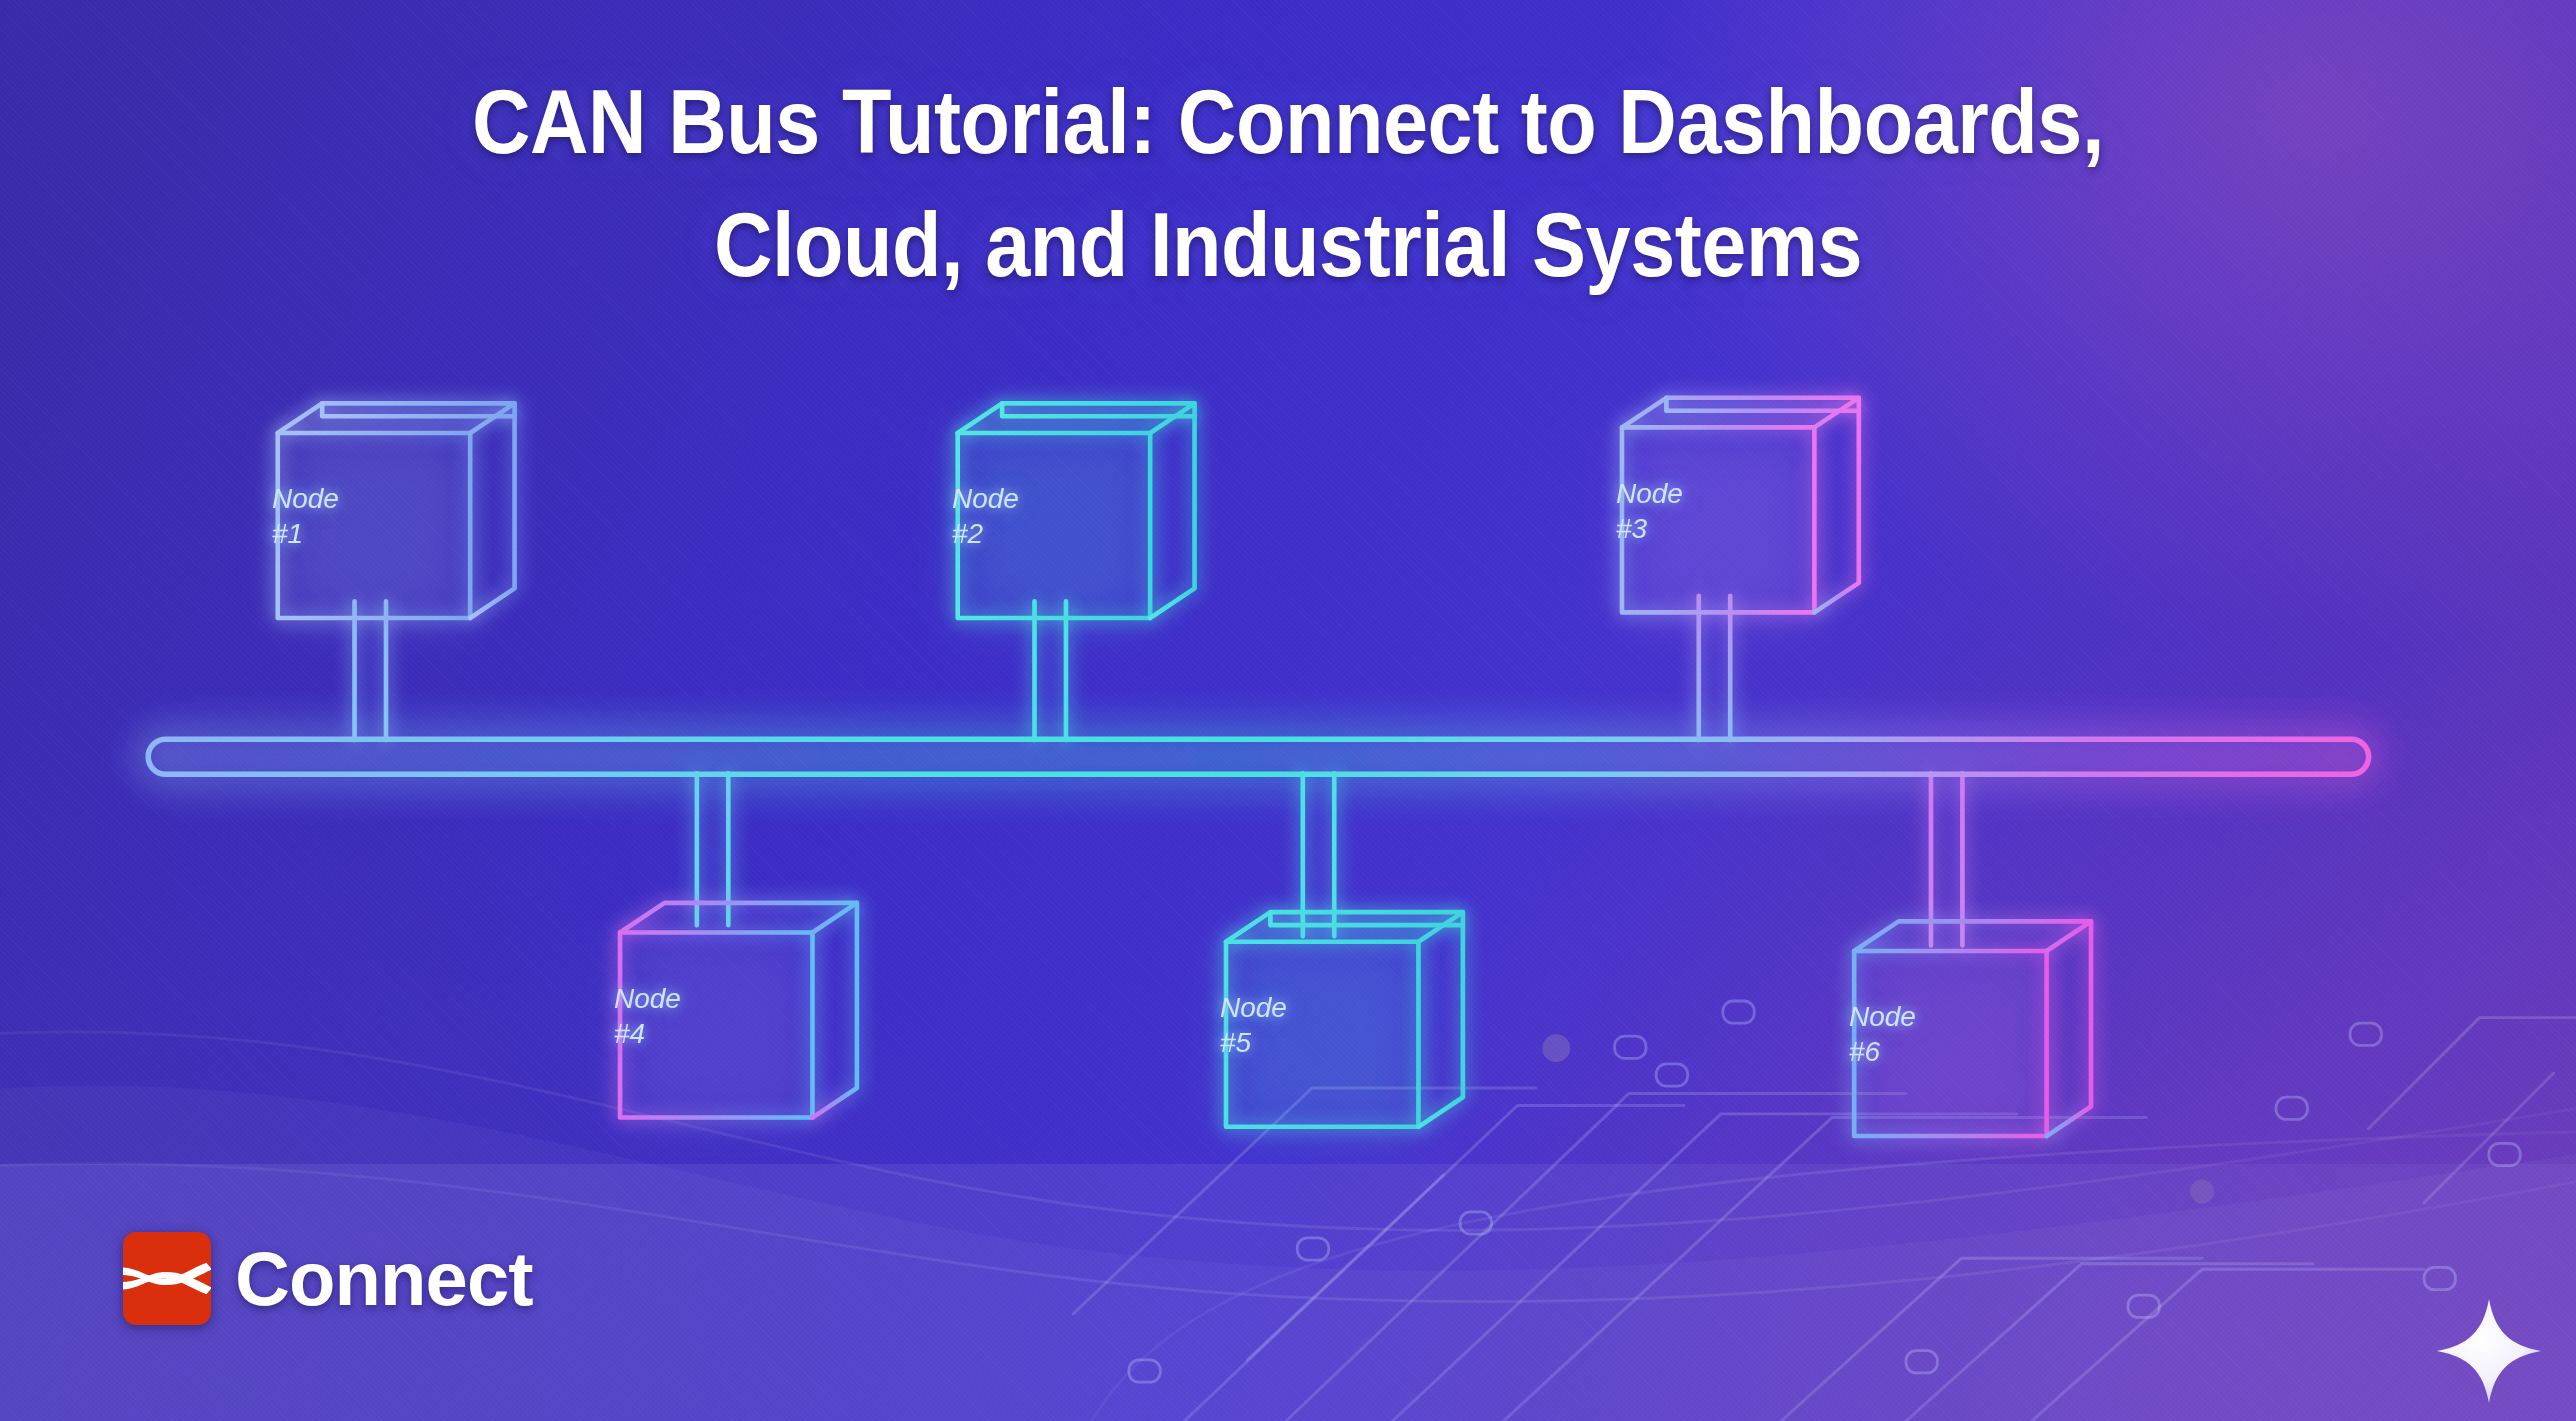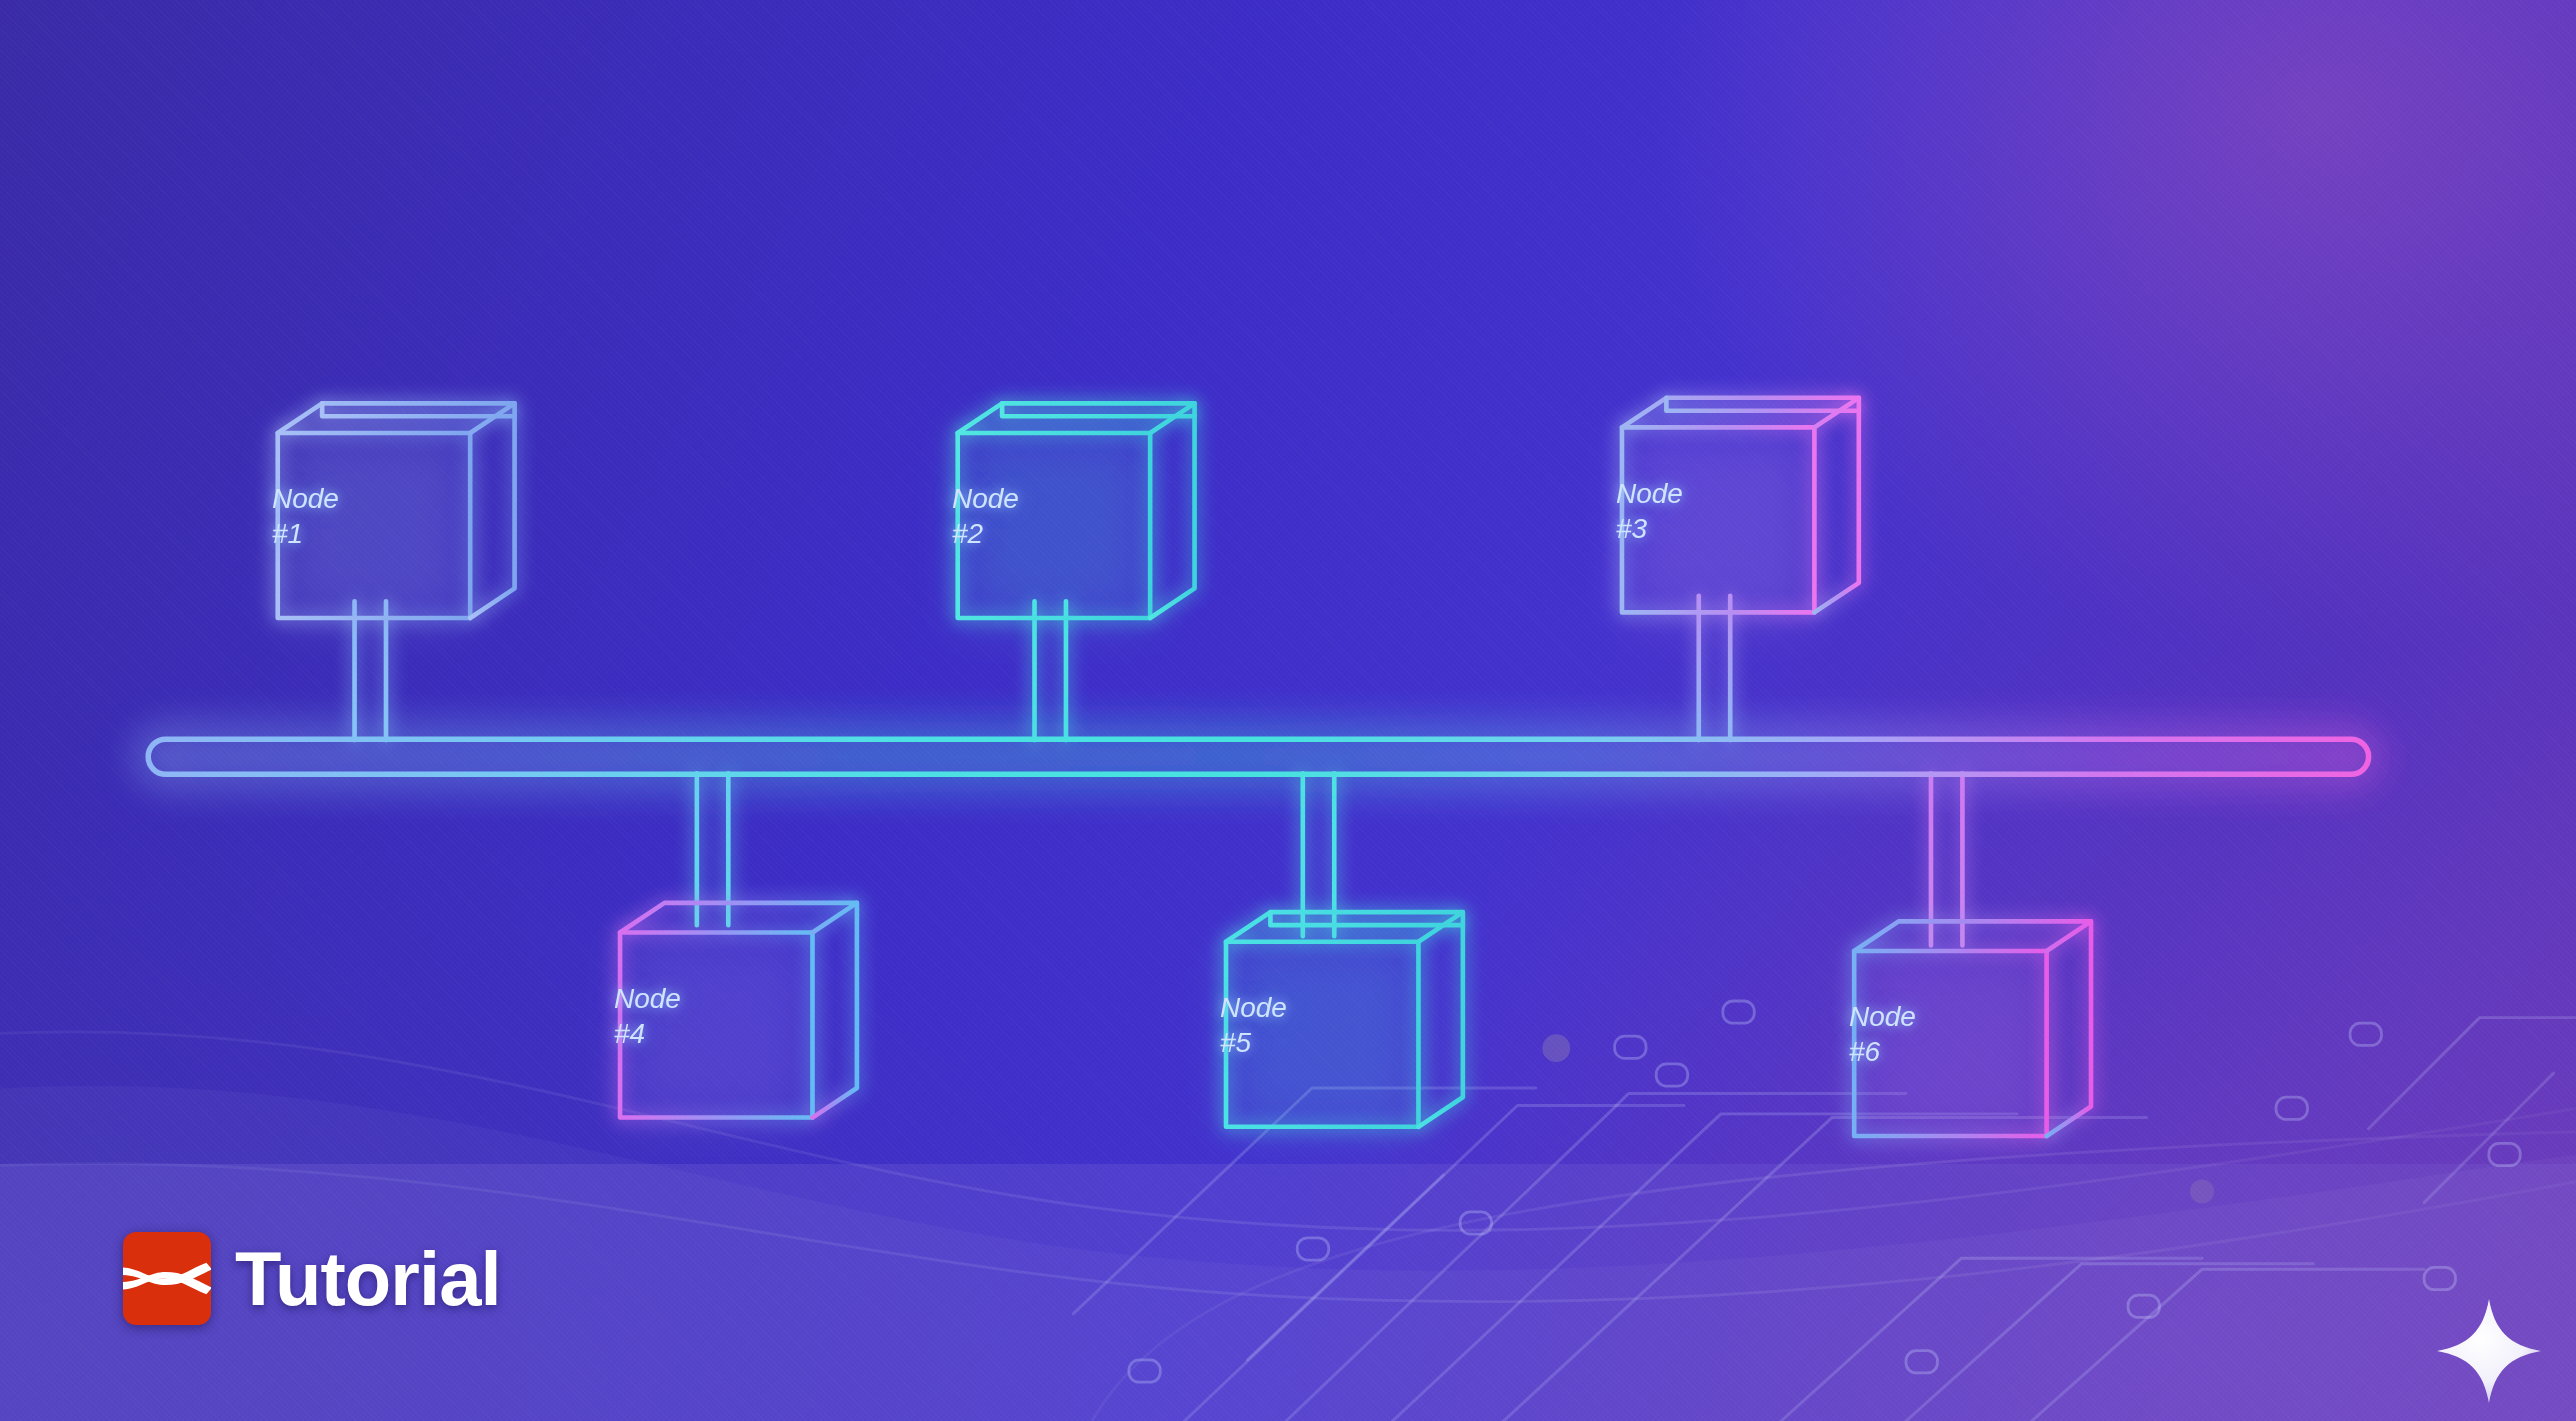--- a/index.html
+++ b/index.html
@@ -157,20 +157,24 @@
       <rect x="1220" y="1470" width="34" height="24" rx="11"></rect>
       <rect x="1862" y="1082" width="34" height="24" rx="11"></rect>
       <rect x="2540" y="1106" width="34" height="24" rx="11"></rect>
       <circle cx="1682" cy="1133" r="15" fill="rgba(200,190,160,0.22)" stroke="none"></circle>
       <circle cx="2380" cy="1288" r="13" fill="rgba(200,190,160,0.15)" stroke="none"></circle>
     </g>
   </svg>
 
   <div id="footer-band"></div>
 
+  <div id="title-block">
+    <span class="tline">CAN Bus Tutorial: Connect to Dashboards,</span>
+    <span class="tline">Cloud, and Industrial Systems</span>
+  </div>
 
   <svg id="diagram" class="layer" width="2576" height="1421" viewBox="0 0 2784 1536">
     <defs>
 
       <linearGradient id="busGrad" x1="0" y1="0" x2="1" y2="0">
         <stop offset="0.00" stop-color="#8fb6f5"></stop>
         <stop offset="0.16" stop-color="#77c8f3"></stop>
         <stop offset="0.33" stop-color="#4fe0e4"></stop>
         <stop offset="0.50" stop-color="#46e2de"></stop>
         <stop offset="0.64" stop-color="#72d2ef"></stop>
@@ -347,21 +351,21 @@
 
     <div id="logo-row" style="pointer-events:auto;">
       <div id="logo-mark">
         <svg width="88" height="93" viewBox="0 0 95 100">
           <path d="M-4,38 C 18,38 26,50 44,50 C 60,50 72,40 90,33 L 96,40
                    C 76,50 64,57 46,57 C 28,57 20,46 -4,46 Z" fill="#ffffff"></path>
           <path d="M-4,62 C 18,62 26,50 44,50 C 60,50 72,60 90,67 L 96,60
                    C 76,50 64,43 46,43 C 28,43 20,54 -4,54 Z" fill="#ffffff"></path>
         </svg>
       </div>
-      <div id="logo-text">Tutorial</div>
+      <div id="logo-text">Connect</div>
     </div>
 
     <svg id="sparkle" width="130" height="130" viewBox="0 0 140 140">
       <defs>
         <radialGradient id="spg" cx="0.42" cy="0.38" r="0.7">
           <stop offset="0" stop-color="#ffffff"></stop>
           <stop offset="0.6" stop-color="#f2f0fb"></stop>
           <stop offset="1" stop-color="#c9c5e8"></stop>
         </radialGradient>
       </defs>

